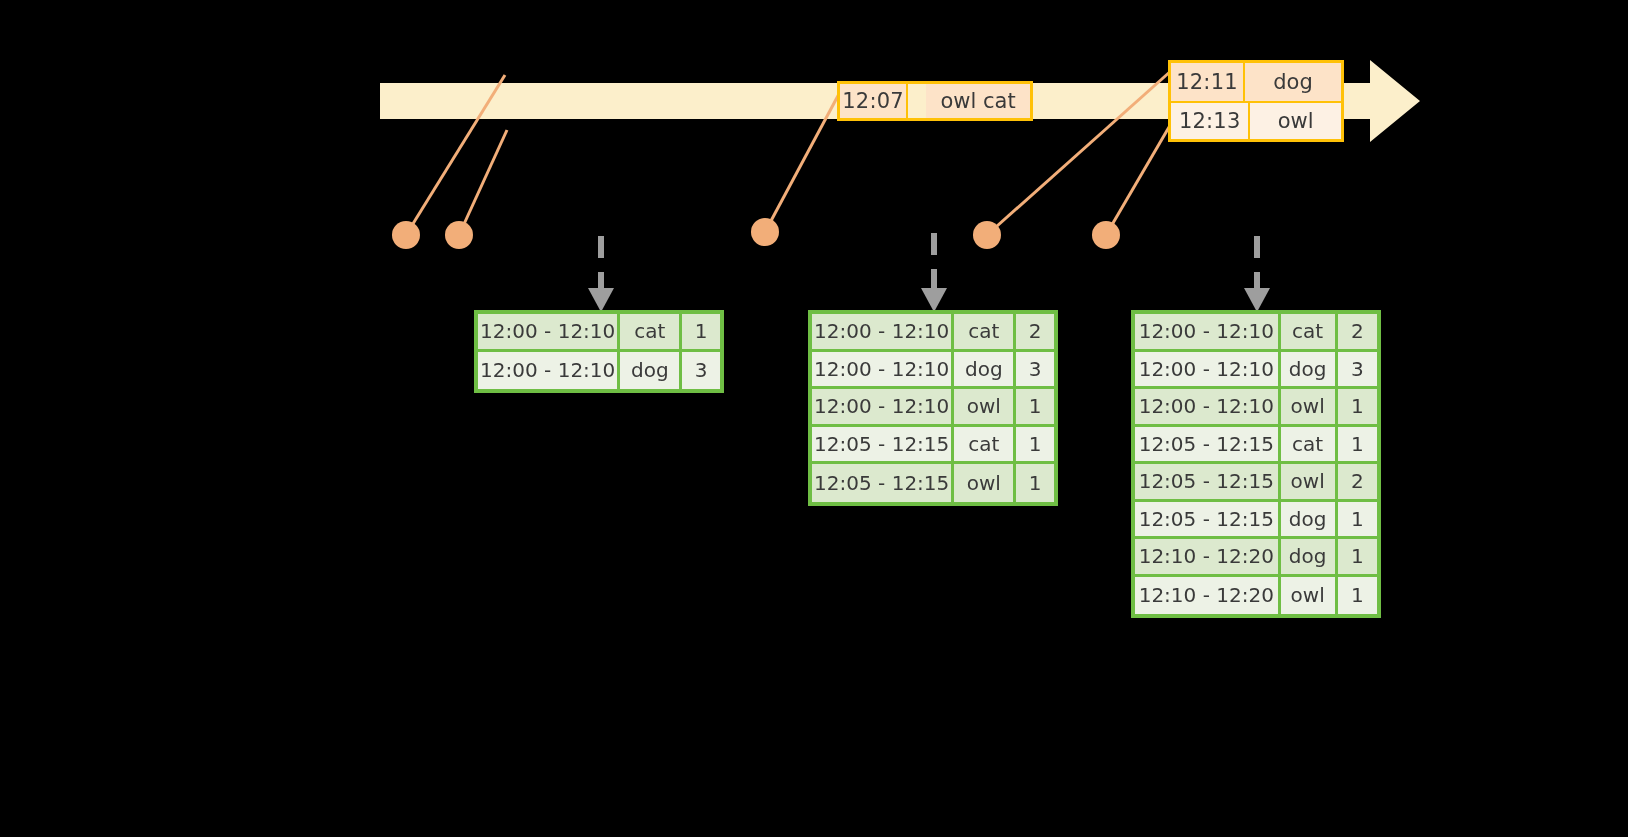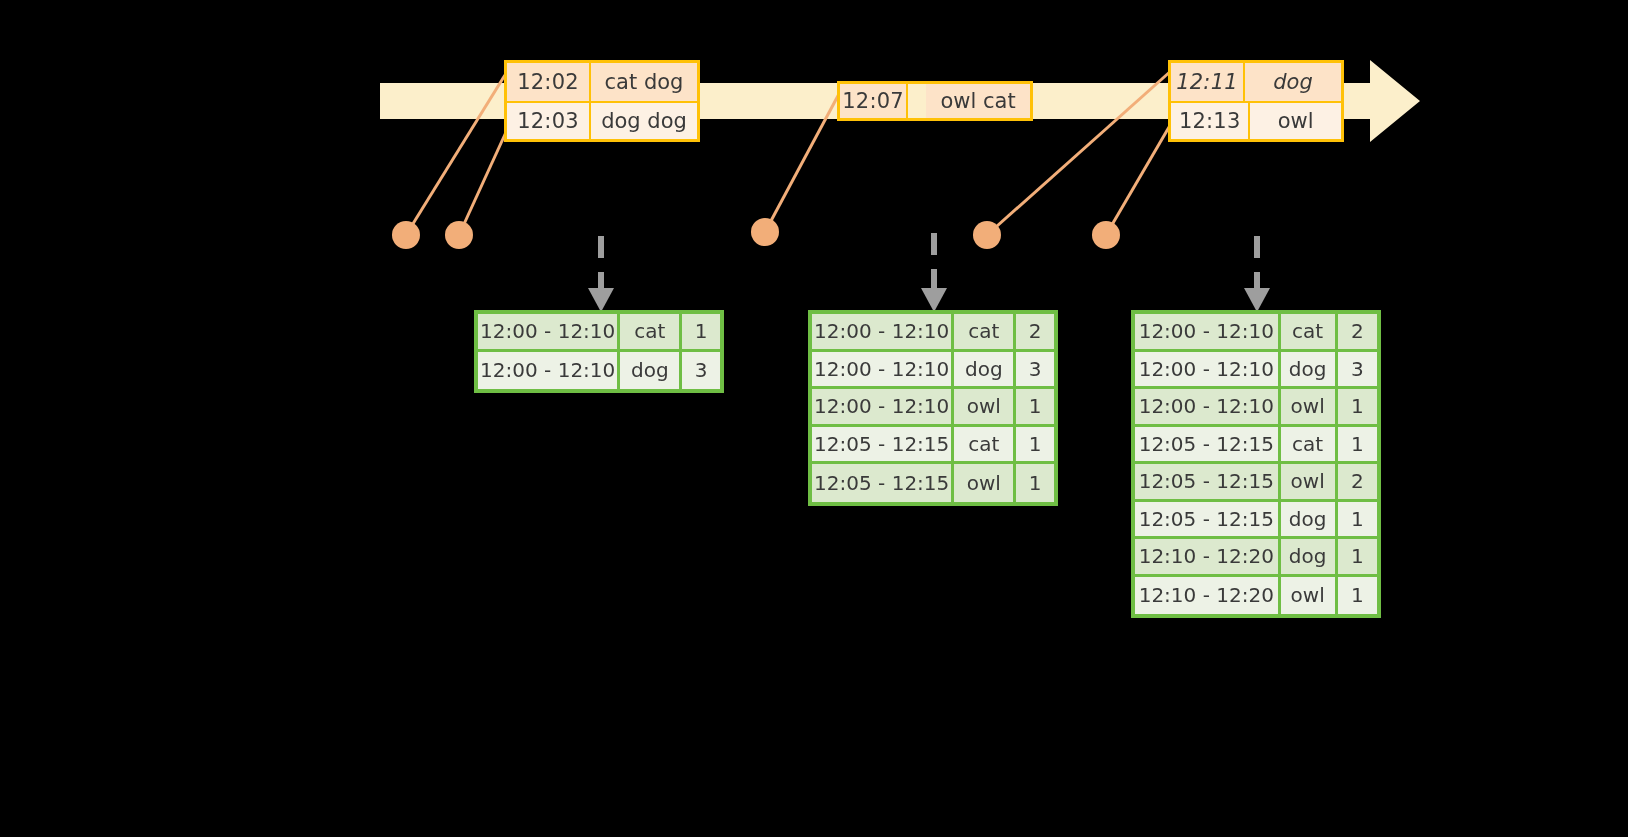--- a/index.html
+++ b/index.html
@@ -130,40 +130,30 @@
       <path d="M 588 288 L 614 288 L 601 312 Z" stroke="none"></path>
 
       <line x1="934" y1="233" x2="934" y2="288" stroke-dasharray="22 14"></line>
       <path d="M 921 288 L 947 288 L 934 312 Z" stroke="none"></path>
 
       <line x1="1257" y1="236" x2="1257" y2="288" stroke-dasharray="22 14"></line>
       <path d="M 1244 288 L 1270 288 L 1257 312 Z" stroke="none"></path>
     </g>
   </svg>
 
-  <div class="event-group" style="left:504px; top:60px; width:196px; height:82px;">
-    <div class="event-row tone-a" style="height:38px;">
-      <div class="event-time" style="width:84px;">12:02</div>
-      <div class="event-words" style="width:106px;">cat dog</div>
-    </div>
-    <div class="event-row tone-b" style="height:38px;">
-      <div class="event-time" style="width:84px;">12:03</div>
-      <div class="event-words" style="width:106px;">dog dog</div>
-    </div>
-  </div>
 
   <div class="event-group" style="left:837px; top:81px; width:196px; height:40px;">
     <div class="event-row tone-a" style="height:34px;gap:18px;">
       <div class="event-time" style="width:84px;">12:07</div>
       <div class="event-words" style="width:129px;">owl cat</div>
     </div>
   </div>
 
   <div class="event-group" style="left:1168px; top:60px; width:176px; height:82px;">
-    <div class="event-row tone-a" style="height:38px;font-style:italic;">
+    <div class="event-row tone-a" style="height:38px;">
       <div class="event-time" style="width:74px;">12:11</div>
       <div class="event-words" style="width:96px;">dog</div>
     </div>
     <div class="event-row tone-b" style="height:38px;">
       <div class="event-time" style="width:84px;">12:13</div>
       <div class="event-words" style="width:96px;">owl</div>
     </div>
   </div>
 
   <div class="result-table t1" style="left:474px; top:310px; width:250px;">

